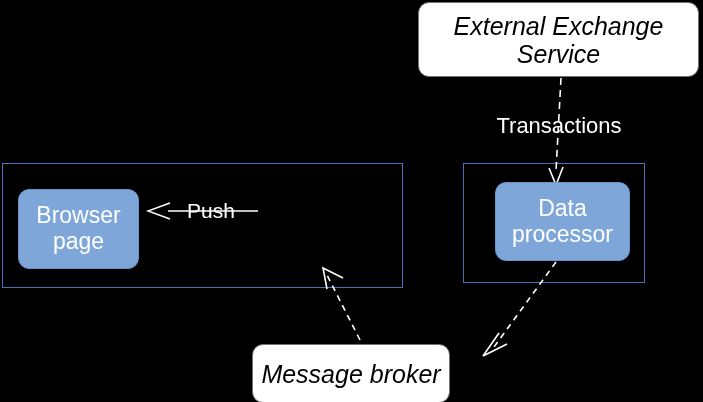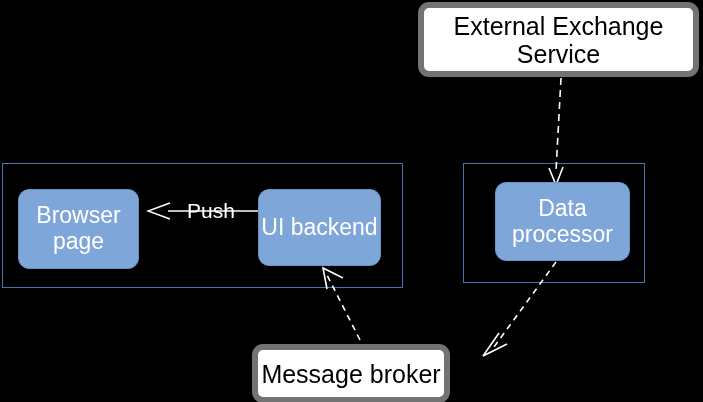--- a/index.html
+++ b/index.html
@@ -40,24 +40,25 @@
   }
   .node-blue {
     background: #7EA6D9;
     border: 1px solid #6A93C8;
     border-radius: 11px;
     color: #FFFFFF;
     font-size: 23px;
   }
   .node-white {
     background: #FFFFFF;
-    border: 6px solid #737373;
+    border: 1px solid #737373;
     border-radius: 11px;
     color: #000000;
     font-size: 25px;
+    font-style: italic;
   }
   .edge-label {
     position: absolute;
     color: #FFFFFF;
     font-size: 22px;
     white-space: nowrap;
     text-align: center;
   }
   #lbl-transactions { left: 466px; top: 113px; width: 186px; }
   #lbl-push { left: 166px; top: 199px; width: 74px; font-size: 21px; text-align: left; margin-left: 21px; }
@@ -99,22 +100,22 @@
     <g>
       <line x1="258" y1="211" x2="168" y2="211" stroke="#FFFFFF" stroke-width="1.4"></line>
       <polyline points="170,203 148,211 170,219" fill="none" stroke="#FFFFFF" stroke-width="1.4"></polyline>
     </g>
   </svg>
 
   <div class="node node-white" id="box-external">External Exchange Service</div>
 
   <div class="node node-blue" id="box-dataproc">Data processor</div>
 
-  <div class="node node-blue" id="box-uibackend">UI backend</div>
 
   <div class="node node-blue" id="box-browser">Browser page</div>
 
   <div class="node node-white" id="box-broker">Message broker</div>
 
+  <div class="edge-label" id="lbl-transactions">Transactions</div>
 
   <div class="edge-label" id="lbl-push">Push</div>
 
 </div>
 
 </body></html>

